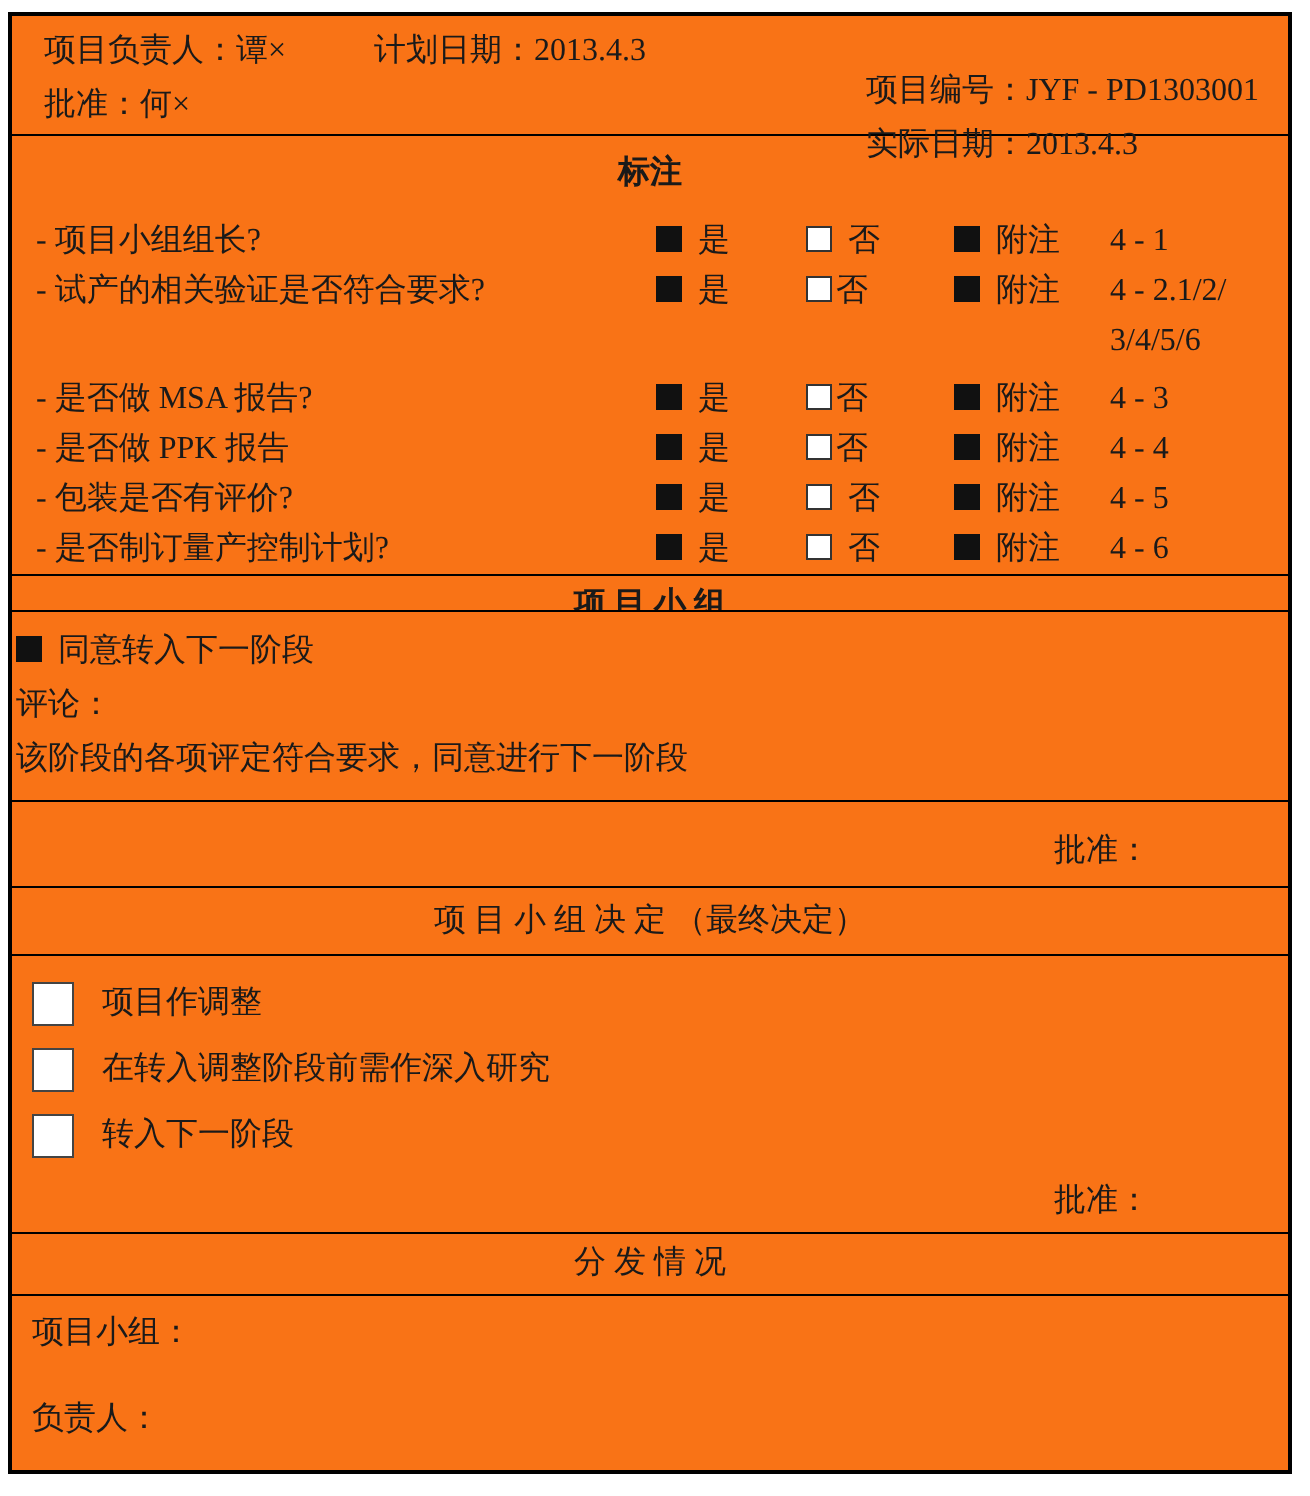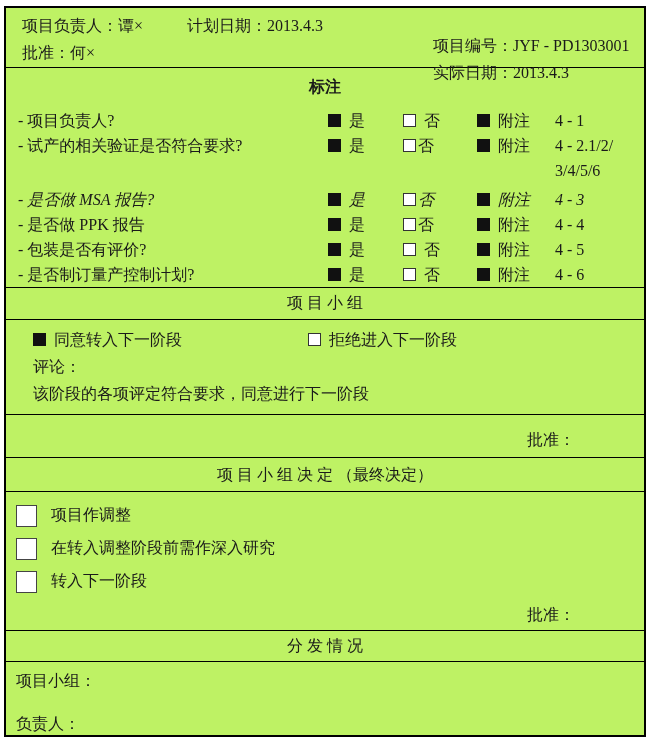--- a/index.html
+++ b/index.html
@@ -10,59 +10,59 @@
     font-size: 16px;
     color: #1a1a1a;
     position: relative;
     overflow: hidden;
   }
   .form-table {
     position: absolute;
     left: 4px; top: 6px;
     width: 642px; height: 731px;
     border: 2px solid #000;
-    background: #bef264;
+    background: #f97316;
   }
   
   .header-row { height: 59px; display: flex; padding-top: 4px; }
   .hcol { line-height: 27px; white-space: nowrap; }
   .hcol1 { margin-left: 16px; width: 165px; }
   .hcol2 { width: 246px; }
   .hcol3 { flex: 1; margin-top: 20px; }
   
   .sec-title {
     border-top: 1px solid #000;
     text-align: center;
     overflow: hidden;
   }
   .sec-title.bb { border-bottom: 1px solid #000; }
   #t-annotation { height: 38px; line-height: 38px; font-weight: bold; }
-  #t-team { height: 33px; line-height: 29px; }
+  #t-team { height: 19px; line-height: 29px; font-weight: bold; }
   #t-decision { height: 35px; line-height: 33px; }
   #t-dist { height: 32px; line-height: 30px; }
   
   #questions { height: 182px; padding-top: 3px; }
   .q-row { display: flex; align-items: flex-start; line-height: 25px; }
-  .q-row.gap-top { margin-top: 4px; font-style: italic; }
+  .q-row.gap-top { margin-top: 4px; }
   .q-text { width: 322px; padding-left: 12px; }
   .c-yes { width: 75px; }
   .c-no { width: 74px; }
   .c-note { width: 78px; }
   .c-num { flex: 1; }
   .cb {
     display: inline-block;
     width: 13px; height: 13px;
     vertical-align: -1px;
   }
   .cb.filled { background: #111; border: 1px solid #111; }
   .cb.empty { background: #fff; border: 1px solid #333; }
   .cb + .lbl { margin-left: 8px; }
   .c-no.tight .cb + .lbl { margin-left: 2px; }
   
-  #team { height: 94px; padding: 6px 0 0 27px; line-height: 27px; }
+  #team { height: 94px; padding: 6px 0 0 2px; line-height: 27px; }
   .team-options { display: flex; }
   .opt-agree { width: 275px; }
   
   .sig-row { display: flex; line-height: 27px; }
   #manager-row { height: 43px; border-top: 1px solid #000; padding: 11px 0 0 10px; }
   .sig-spacer { flex: 1; }
   .sig-right-117 { width: 117px; }
   .sig-right-167 { width: 167px; }
   
   #decision { height: 138px; padding: 7px 0 0 10px; }
@@ -98,21 +98,21 @@
       <div class="nw"><span>项目编号：</span><span>JYF - PD1303001</span></div>
       <div class="nw"><span>实际日期：</span><span>2013.4.3</span></div>
     </div>
   </div>
 
   <div id="t-annotation" class="sec-title">标注</div>
 
   <div id="questions">
 
     <div class="q-row">
-      <div class="q-text">- 项目负责人?</div>
+      <div class="q-text">- 项目小组组长?</div>
       <div class="c-yes"><span class="cb filled"></span><span class="lbl">是</span></div>
       <div class="c-no"><span class="cb empty"></span><span class="lbl">否</span></div>
       <div class="c-note"><span class="cb filled"></span><span class="lbl">附注</span></div>
       <div class="c-num">4 - 1</div>
     </div>
 
     <div class="q-row">
       <div class="q-text">- 试产的相关验证是否符合要求?</div>
       <div class="c-yes"><span class="cb filled"></span><span class="lbl">是</span></div>
       <div class="c-no tight"><span class="cb empty"></span><span class="lbl">否</span></div>
@@ -155,21 +155,20 @@
       <div class="c-num">4 - 6</div>
     </div>
 
   </div>
 
   <div id="t-team" class="sec-title bb">项 目 小 组</div>
 
   <div id="team">
     <div class="team-options">
       <div class="opt-agree nw"><span class="cb filled"></span><span class="lbl">同意转入下一阶段</span></div>
-      <div class="nw"><span class="cb empty"></span><span class="lbl">拒绝进入下一阶段</span></div>
     </div>
     <div>评论：</div>
     <div>该阶段的各项评定符合要求，同意进行下一阶段</div>
   </div>
 
   <div id="manager-row" class="sig-row">
     <span class="sig-spacer"></span>
     <span class="sig-right-117">批准：</span>
   </div>
 

